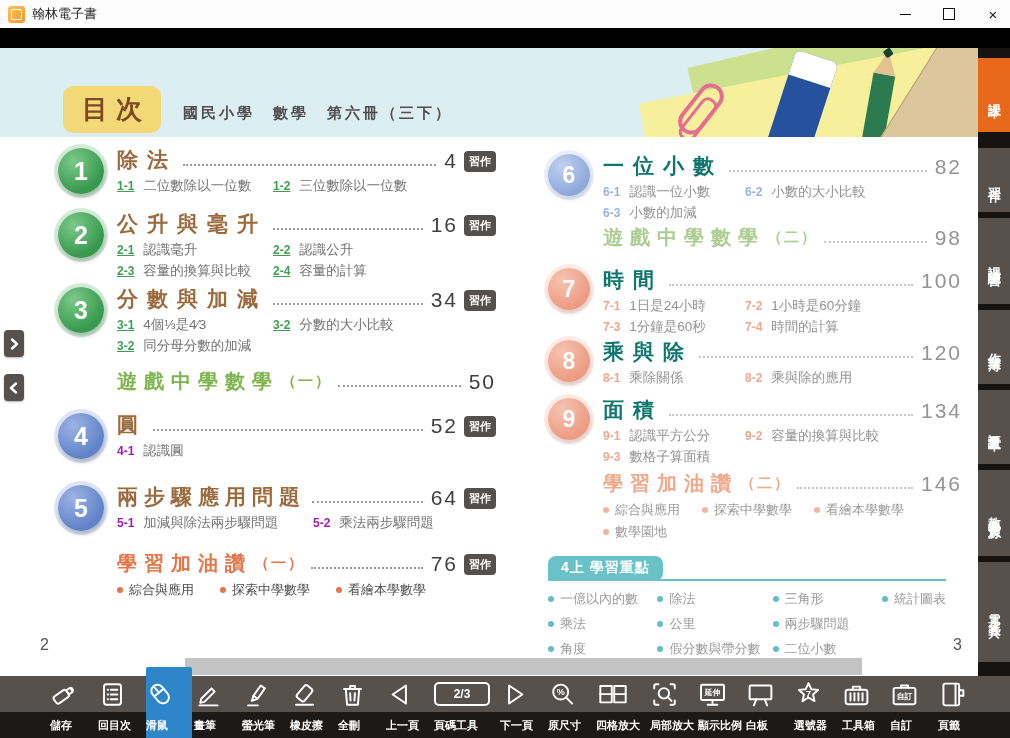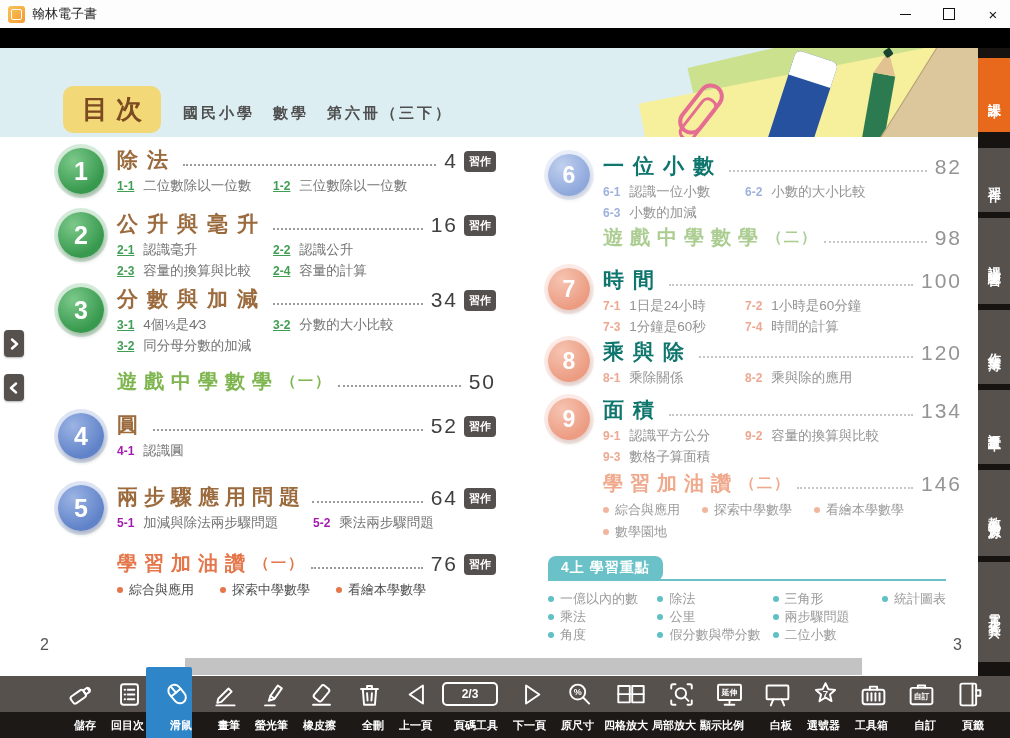--- a/index.html
+++ b/index.html
@@ -84,37 +84,37 @@
   .bul .dot { width:6px; height:6px; border-radius:50%; align-self:center; }
   .d-orange { background:#e4764a; } .d-orange-f { background:#f2b69f; } .d-teal { background:#5fc0c6; }
   .bt { color:#4c4c4c; } .bt-f { color:#9a9a9a; }
 
   
   .hl { position:absolute; left:0; width:398px; }
   .hl-tab { display:inline-block; background:#6ac2c8; color:#fff; font-size:14px; font-weight:bold;
     padding:3px 13px 4px; border-radius:8px 8px 8px 0; letter-spacing:1px; }
   .hl-line { border-bottom:2.5px solid #6ac2c8; margin-top:-2px; }
   .hl-cols { display:flex; margin-top:9px; }
-  .hl-col { display:flex; flex-direction:column; }
+  .hl-col { display:flex; flex-direction:column; gap:7px; }
   .hl-col:nth-child(1){width:112px;} .hl-col:nth-child(2){width:118px;} .hl-col:nth-child(3){width:112px;}
 
   
   .pageno { position:absolute; font-size:16px; color:#555; }
   .hscroll { position:absolute; left:185px; top:658px; width:677px; height:17px; background:#c3c3c3; cursor:pointer; }
 
   
   .sidebar { position:absolute; right:0; top:48px; width:32px; height:683px; background:#161311; }
   .stab { position:absolute; left:0; width:32px; background:#57514e; color:#fff; display:flex; align-items:center; justify-content:center;
     writing-mode:vertical-rl; font-size:13px; font-weight:bold; letter-spacing:3px; cursor:pointer; }
   .stab.active { background:#e8681c; }
 
   
   .toolbar { position:absolute; left:0; top:676px; width:1010px; height:62px;
     background:linear-gradient(#57514e 0 36px, #1d1917 36px); display:flex; align-items:stretch; padding-left:50px; gap:2px; }
-  .tool { width:46px; display:flex; flex-direction:column; align-items:flex-end; cursor:pointer; position:relative; }
+  .tool { width:46px; display:flex; flex-direction:column; align-items:flex-start; cursor:pointer; position:relative; }
   .tool .icn { height:36px; display:flex; align-items:center; justify-content:center; }
   .tool .lbl { height:26px; display:flex; align-items:center; justify-content:center; color:#fff; font-size:11px; font-weight:bold; white-space:nowrap; }
   .tool.active { background:#2e86c9; margin-top:-9px; padding-top:9px; border-radius:2px 2px 0 0; }
   .tool.wide { width:64px; } .tool.w52 { width:52px; }
   .ticon { width:29px; height:29px; stroke:#fff; stroke-width:1.6; fill:none; stroke-linecap:round; stroke-linejoin:round; }
   .ticon text { stroke:none; fill:#fff; font-family:"Liberation Sans","DejaVu Sans",sans-serif; font-weight:bold; }
   .pagebox { border:2px solid #fff; border-radius:5px; width:56px; height:24px; display:flex; align-items:center; justify-content:center;
     color:#fff; font-size:12px; font-weight:bold; }
 </style>
 </head>

